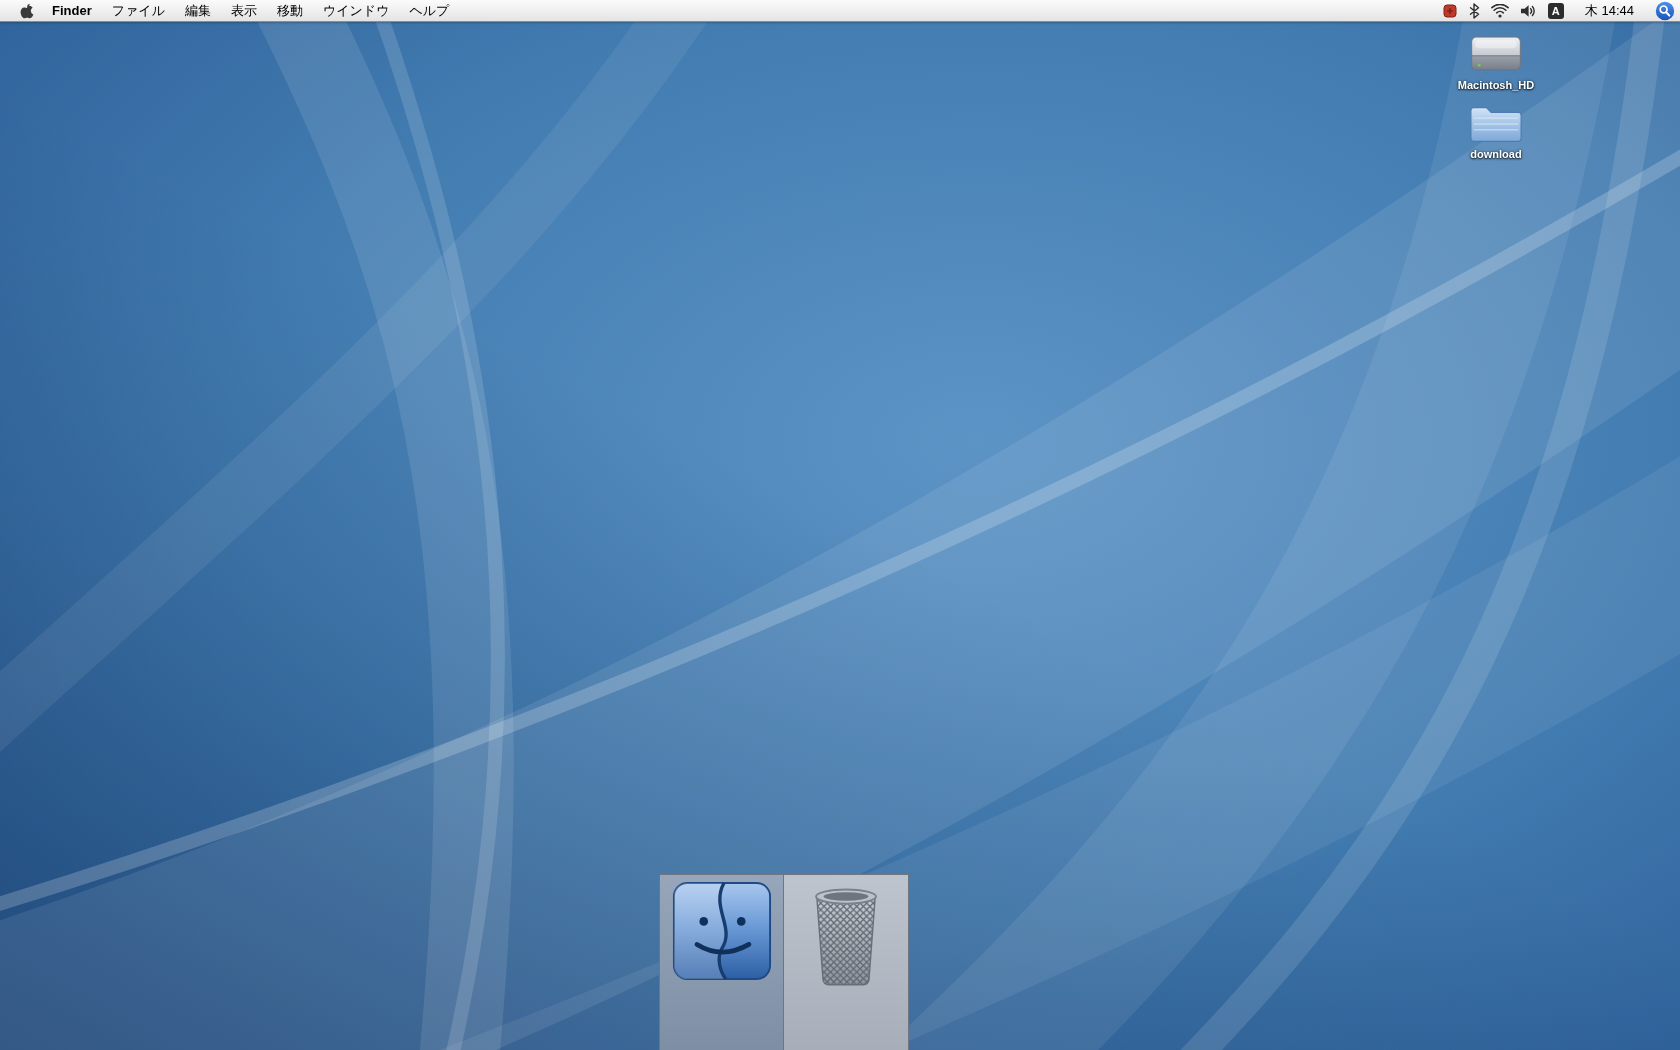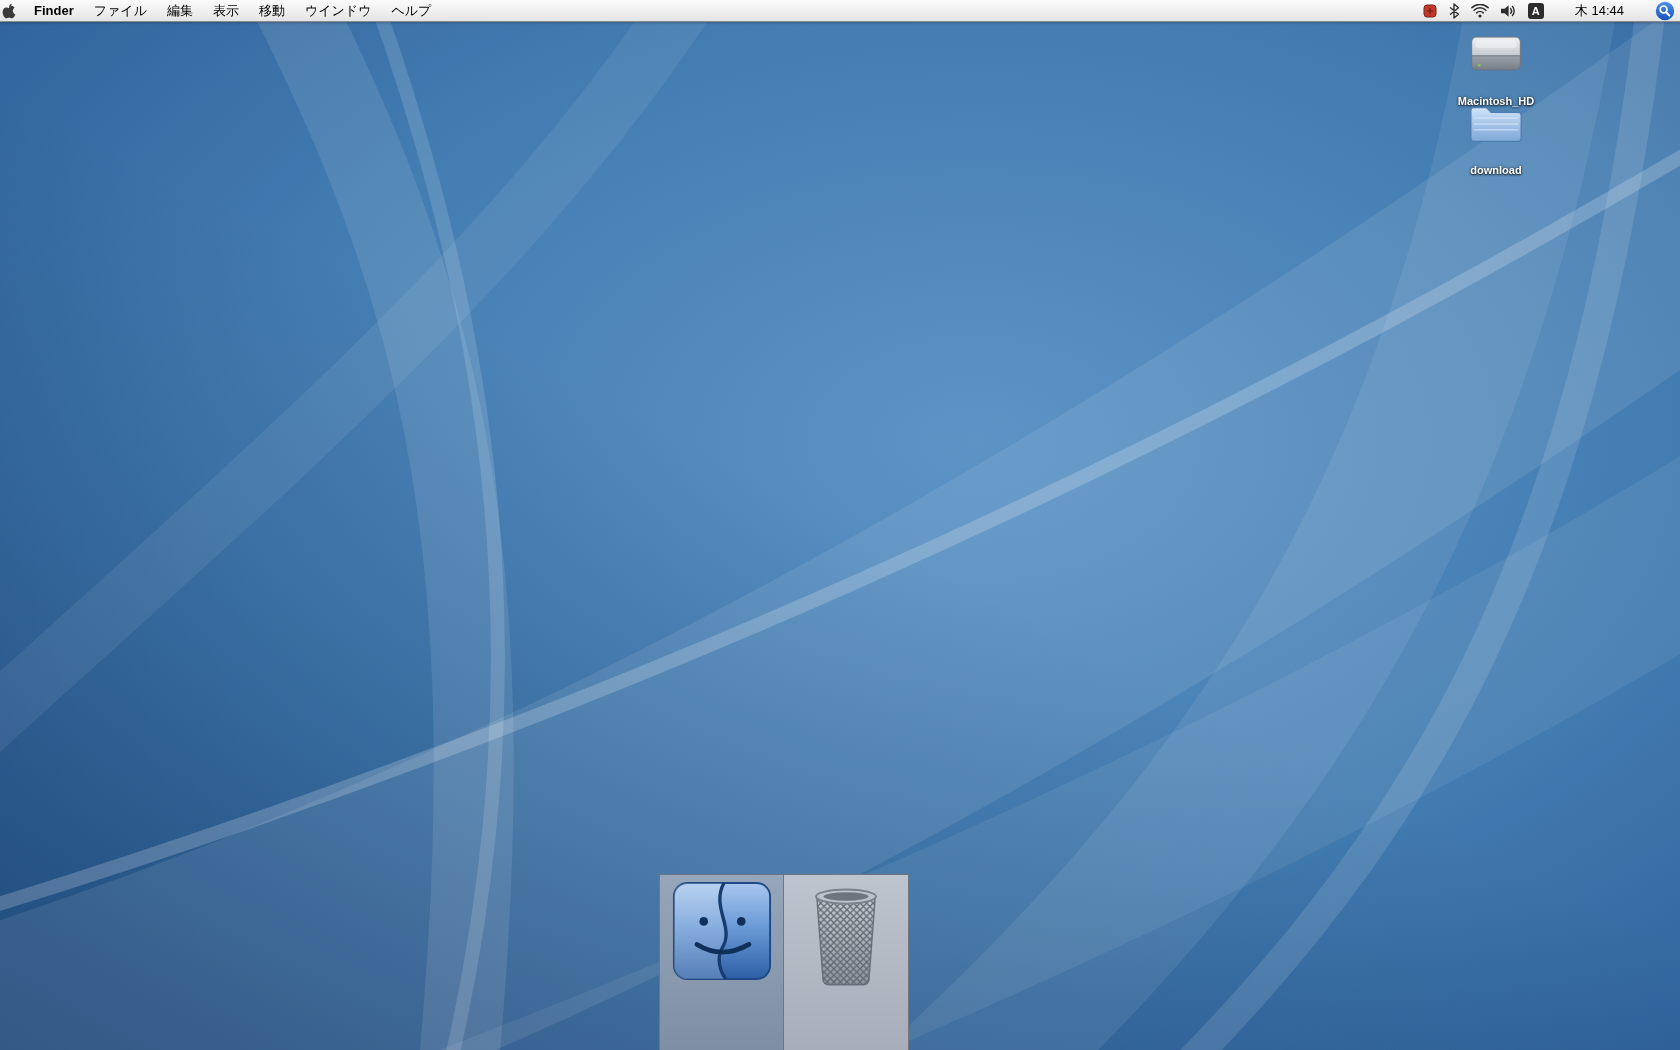--- a/index.html
+++ b/index.html
@@ -11,36 +11,36 @@
 
   
   .menubar {
     position: absolute; top: 0; left: 0; right: 0; height: 22px; z-index: 50;
     display: flex; justify-content: space-between; align-items: center;
     background: linear-gradient(#fbfbfb, #e4e4e4);
     border-bottom: 1px solid #8d8d8d;
     box-shadow: 0 1px 2px rgba(0,0,0,0.25);
     font-size: 13px; color: #000;
   }
-  .menubar-left { display: flex; align-items: center; gap: 20px; padding-left: 2px; height: 100%; }
+  .menubar-left { display: flex; align-items: center; gap: 20px; padding-left: 20px; height: 100%; }
   .menubar-right { display: flex; align-items: center; gap: 11px; padding-right: 5px; height: 100%; }
   .apple-menu { display: flex; align-items: center; margin-right: -2px; cursor: default; }
   .appname { font-weight: bold; }
   .menu-item { white-space: nowrap; cursor: default; }
   .status-icon { display: flex; align-items: center; justify-content: center; }
   .input-a {
     width: 16px; height: 16px; background: #2c2c2c; color: #fff; border-radius: 3px;
     font-size: 11px; font-weight: bold; display: flex; align-items: center; justify-content: center;
   }
-  .menu-clock { font-size: 13px; white-space: nowrap; margin: 0 20px; }
+  .menu-clock { font-size: 13px; white-space: nowrap; margin: 0 10px; }
 
   
   .desk-icon {
     position: absolute; width: 100px; display: flex; flex-direction: column;
-    align-items: center; gap: 19px; cursor: default;
+    align-items: center; gap: 3px; cursor: default;
   }
   .desk-icon.hd { left: 1446px; top: 30px; }
   .desk-icon.folder { left: 1446px; top: 101px; }
   .desk-label {
     font-size: 11px; font-weight: bold; color: #ffffff; text-align: center;
     text-shadow: 0 1px 2px rgba(0,0,0,0.85), 0 0 3px rgba(0,0,0,0.6);
     line-height: 13px; white-space: nowrap;
   }
 
   

